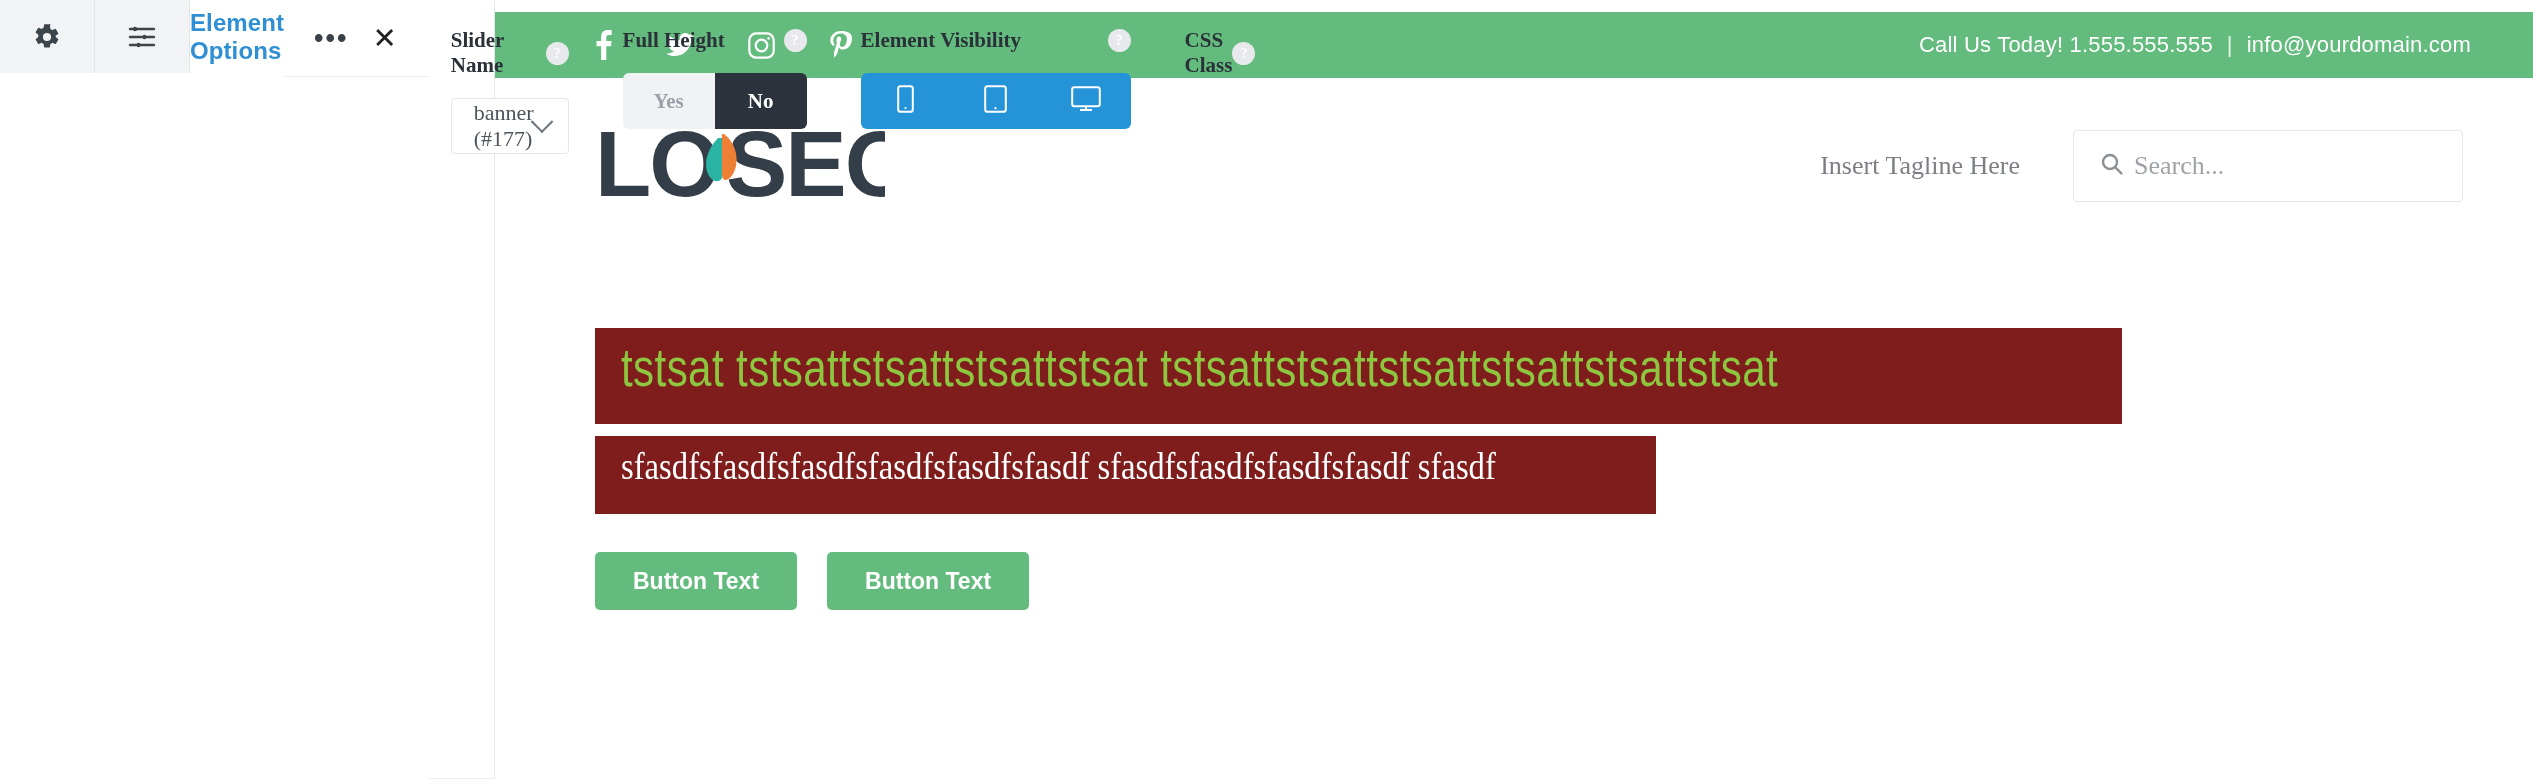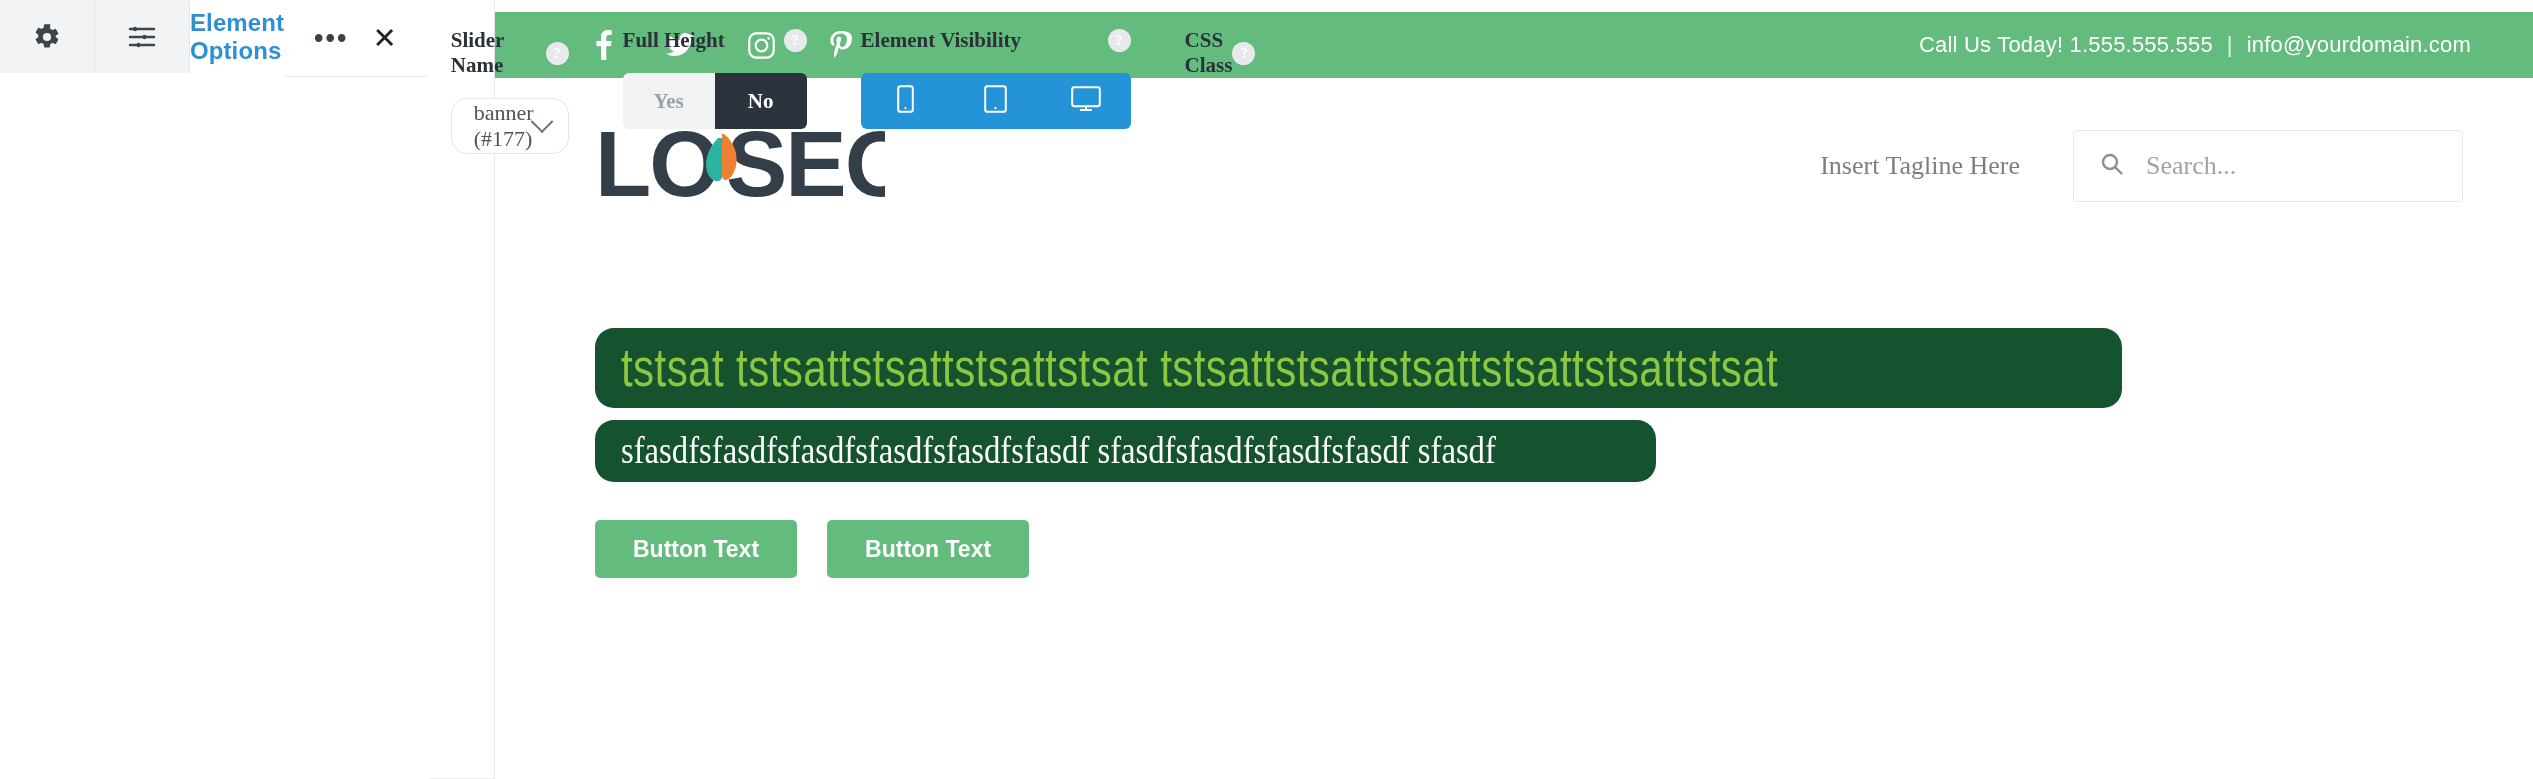--- a/index.html
+++ b/index.html
@@ -61,21 +61,21 @@
     width: 23px; height: 23px; border-radius: 50%;
     background: #e7e9ec; color: #ffffff;
     font-size: 15px; font-weight: bold;
     display:flex; align-items:center; justify-content:center;
     cursor: pointer; flex: 0 0 23px;
   }
   .select-wrap {
     margin-top: 20px;
     height: 56px;
     border: 1px solid #e3e5e9;
-    border-radius: 16px;
+    border-radius: 4px;
     display: flex; align-items: center;
     padding: 0 18px 0 22px;
     background: #fff;
     cursor: pointer;
   }
   .select-value { flex: 1; font-size: 22px; color: #4c545c; }
   .chev { width: 16px; height: 16px; border-right: 2px solid #6b7280; border-bottom: 2px solid #6b7280; transform: rotate(45deg) translate(-3px,-3px); }
 
   .toggle-group { margin-top: 20px; display: inline-flex; border-radius: 6px; overflow: hidden; }
   .toggle-opt {
@@ -124,29 +124,28 @@
     margin-right: 25px; white-space: nowrap;
   }
   .searchbox {
     width: 390px; height: 72px;
     border: 1px solid #e6e7e9; border-radius: 4px;
     display:flex; align-items:center; padding: 0 18px 0 26px;
     cursor: text; background:#fff;
   }
   .search-ph {
     font-family: "Liberation Serif", serif;
-    font-size: 26px; color: #9ea3a8; margin-left: 22px;
+    font-size: 26px; color: #9ea3a8; margin-left: 10px;
   }
 
   .slider-stage { flex: 1; position: relative; background:#ffffff; padding-left: 100px; padding-top: 75px;}
   .band {
-    background: #14532d;
+    background: #7f1d1d;
     display: inline-block;
-    padding: 8px 18px 10px 26px;
-    border-radius: 19px;
+    padding: 8px 18px 26px 26px;
   }
   .band-h {
     color: #8dc63f;
     font-size: 54px;
     font-family: "Liberation Sans Narrow","Liberation Sans", sans-serif;
     transform: scaleX(.78);
     transform-origin: left center;
     white-space: nowrap;
     letter-spacing: .5px;
   }

